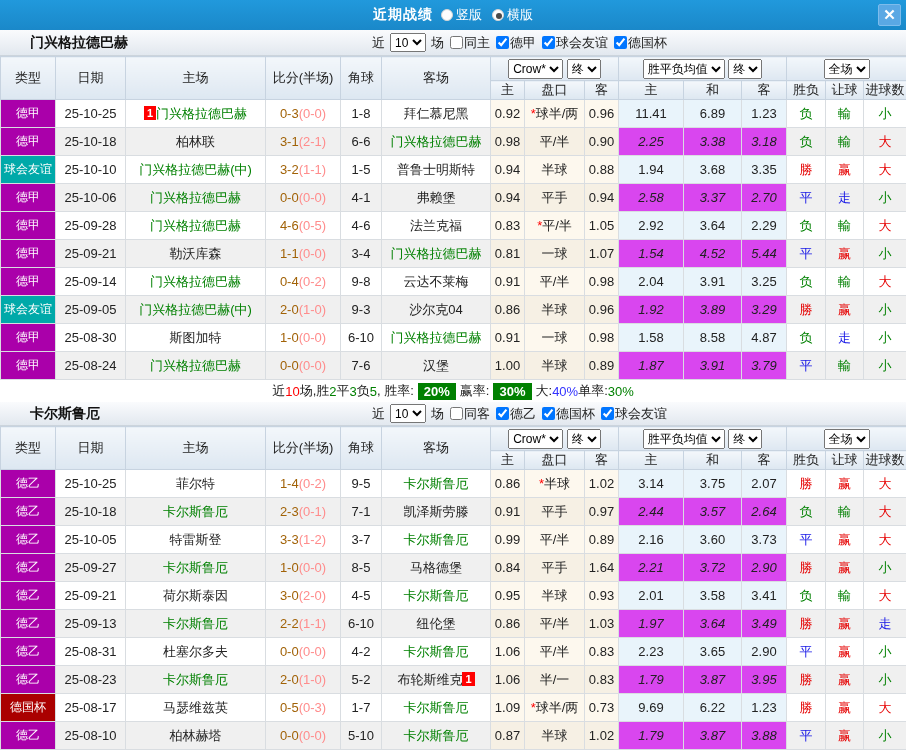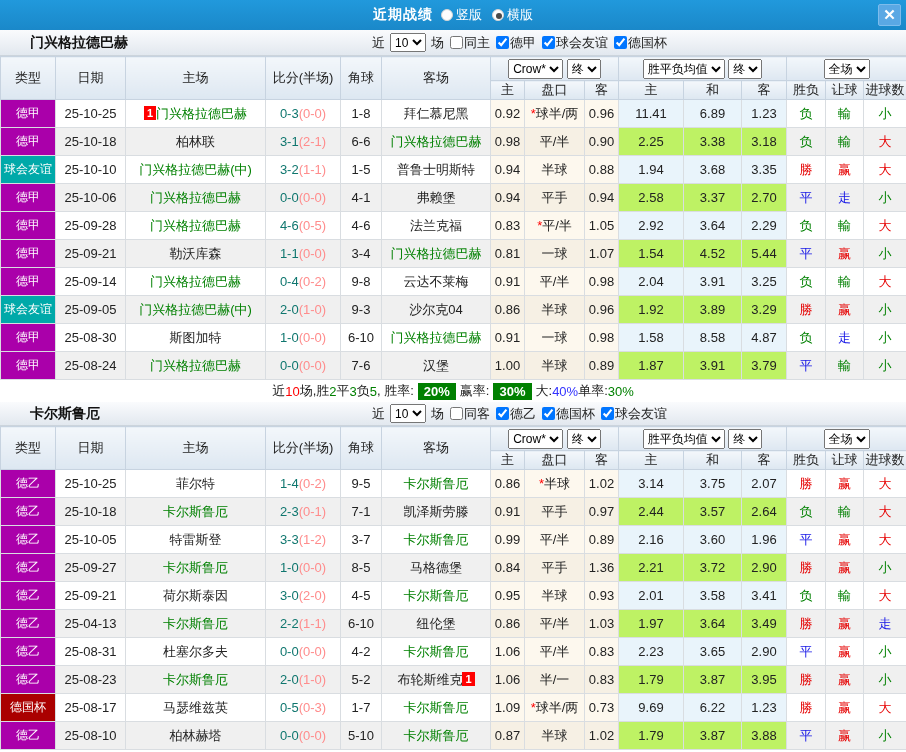--- a/index.html
+++ b/index.html
@@ -38,26 +38,26 @@
            white-space:nowrap; font-size:13px; color:#222; font-weight:normal; }
   thead th { background:linear-gradient(#f3f7fb,#dde7f1); border-color:#c7d3e0; }
   thead tr.group-row { height:24px; }
   thead tr.sub-row { height:19px; font-size:12px; }
   thead select { font-size:12px; height:20px; max-width:95%; }
   tbody tr { height:28px; }
   tbody tr.even td { background:#f0f0f0; }
   tbody td.cream { background:#fdf8ee; }
   tbody tr.even td.cream { background:#f6f0e4; }
   tbody td.blue { background:#e9f4fb; }
-  tbody tr.even td.blue { background:#bef264; }
+  tbody tr.even td.blue { background:#d946ef;font-style:italic; }
   td.type-cell { color:#fff; font-size:12px; }
   .team-green { color:#008000; }
   .badge-num { display:inline-block; background:#f00; color:#fff; font-size:11px; font-weight:bold;
                line-height:14px; padding:0 3px; vertical-align:1px; }
-  .ft { color:#0f766e; }
+  .ft { color:#a16207; }
   .ht { color:#ff8c8c; }
   .star { color:#ff0000; }
 
   
   .summary { height:22px; display:flex; align-items:center; justify-content:center; font-size:13px;
              color:#222; background:#fff; }
   .summary .seg-red { color:#f00; }
   .summary .seg-green { color:#008000; }
   .summary .seg-blue { color:#3333ff; }
   .summary .seg-badge { background:#008000; color:#fff; padding:1px 6px; margin:0 4px; font-weight:bold; }
@@ -469,35 +469,35 @@
             <td>25-10-05</td>
             <td><span>特雷斯登</span></td>
             <td><span class="ft">3-3</span><span class="ht">(1-2)</span></td>
             <td>3-7</td>
             <td><span class="team-green">卡尔斯鲁厄</span></td>
             <td class="cream">0.99</td>
             <td class="cream">平/半</td>
             <td class="cream">0.89</td>
             <td class="blue">2.16</td>
             <td class="blue">3.60</td>
-            <td class="blue">1.96</td>
+            <td class="blue">3.73</td>
             <td style="color: rgb(20, 20, 230);">平</td>
             <td style="color: rgb(230, 0, 0);">赢</td>
             <td style="color: rgb(230, 0, 0);">大</td>
           </tr>
           <tr class="even">
             <td class="type-cell" style="background: rgb(170, 0, 170);">德乙</td>
             <td>25-09-27</td>
             <td><span class="team-green">卡尔斯鲁厄</span></td>
             <td><span class="ft">1-0</span><span class="ht">(0-0)</span></td>
             <td>8-5</td>
             <td><span>马格德堡</span></td>
             <td class="cream">0.84</td>
             <td class="cream">平手</td>
-            <td class="cream">1.36</td>
+            <td class="cream">1.64</td>
             <td class="blue">2.21</td>
             <td class="blue">3.72</td>
             <td class="blue">2.90</td>
             <td style="color: rgb(230, 0, 0);">勝</td>
             <td style="color: rgb(230, 0, 0);">赢</td>
             <td style="color: rgb(0, 128, 0);">小</td>
           </tr>
           <tr class="odd">
             <td class="type-cell" style="background: rgb(170, 0, 170);">德乙</td>
             <td>25-09-21</td>
@@ -510,21 +510,21 @@
             <td class="cream">0.93</td>
             <td class="blue">2.01</td>
             <td class="blue">3.58</td>
             <td class="blue">3.41</td>
             <td style="color: rgb(0, 128, 0);">负</td>
             <td style="color: rgb(0, 128, 0);">輸</td>
             <td style="color: rgb(230, 0, 0);">大</td>
           </tr>
           <tr class="even">
             <td class="type-cell" style="background: rgb(170, 0, 170);">德乙</td>
-            <td>25-04-13</td>
+            <td>25-09-13</td>
             <td><span class="team-green">卡尔斯鲁厄</span></td>
             <td><span class="ft">2-2</span><span class="ht">(1-1)</span></td>
             <td>6-10</td>
             <td><span>纽伦堡</span></td>
             <td class="cream">0.86</td>
             <td class="cream">平/半</td>
             <td class="cream">1.03</td>
             <td class="blue">1.97</td>
             <td class="blue">3.64</td>
             <td class="blue">3.49</td>

